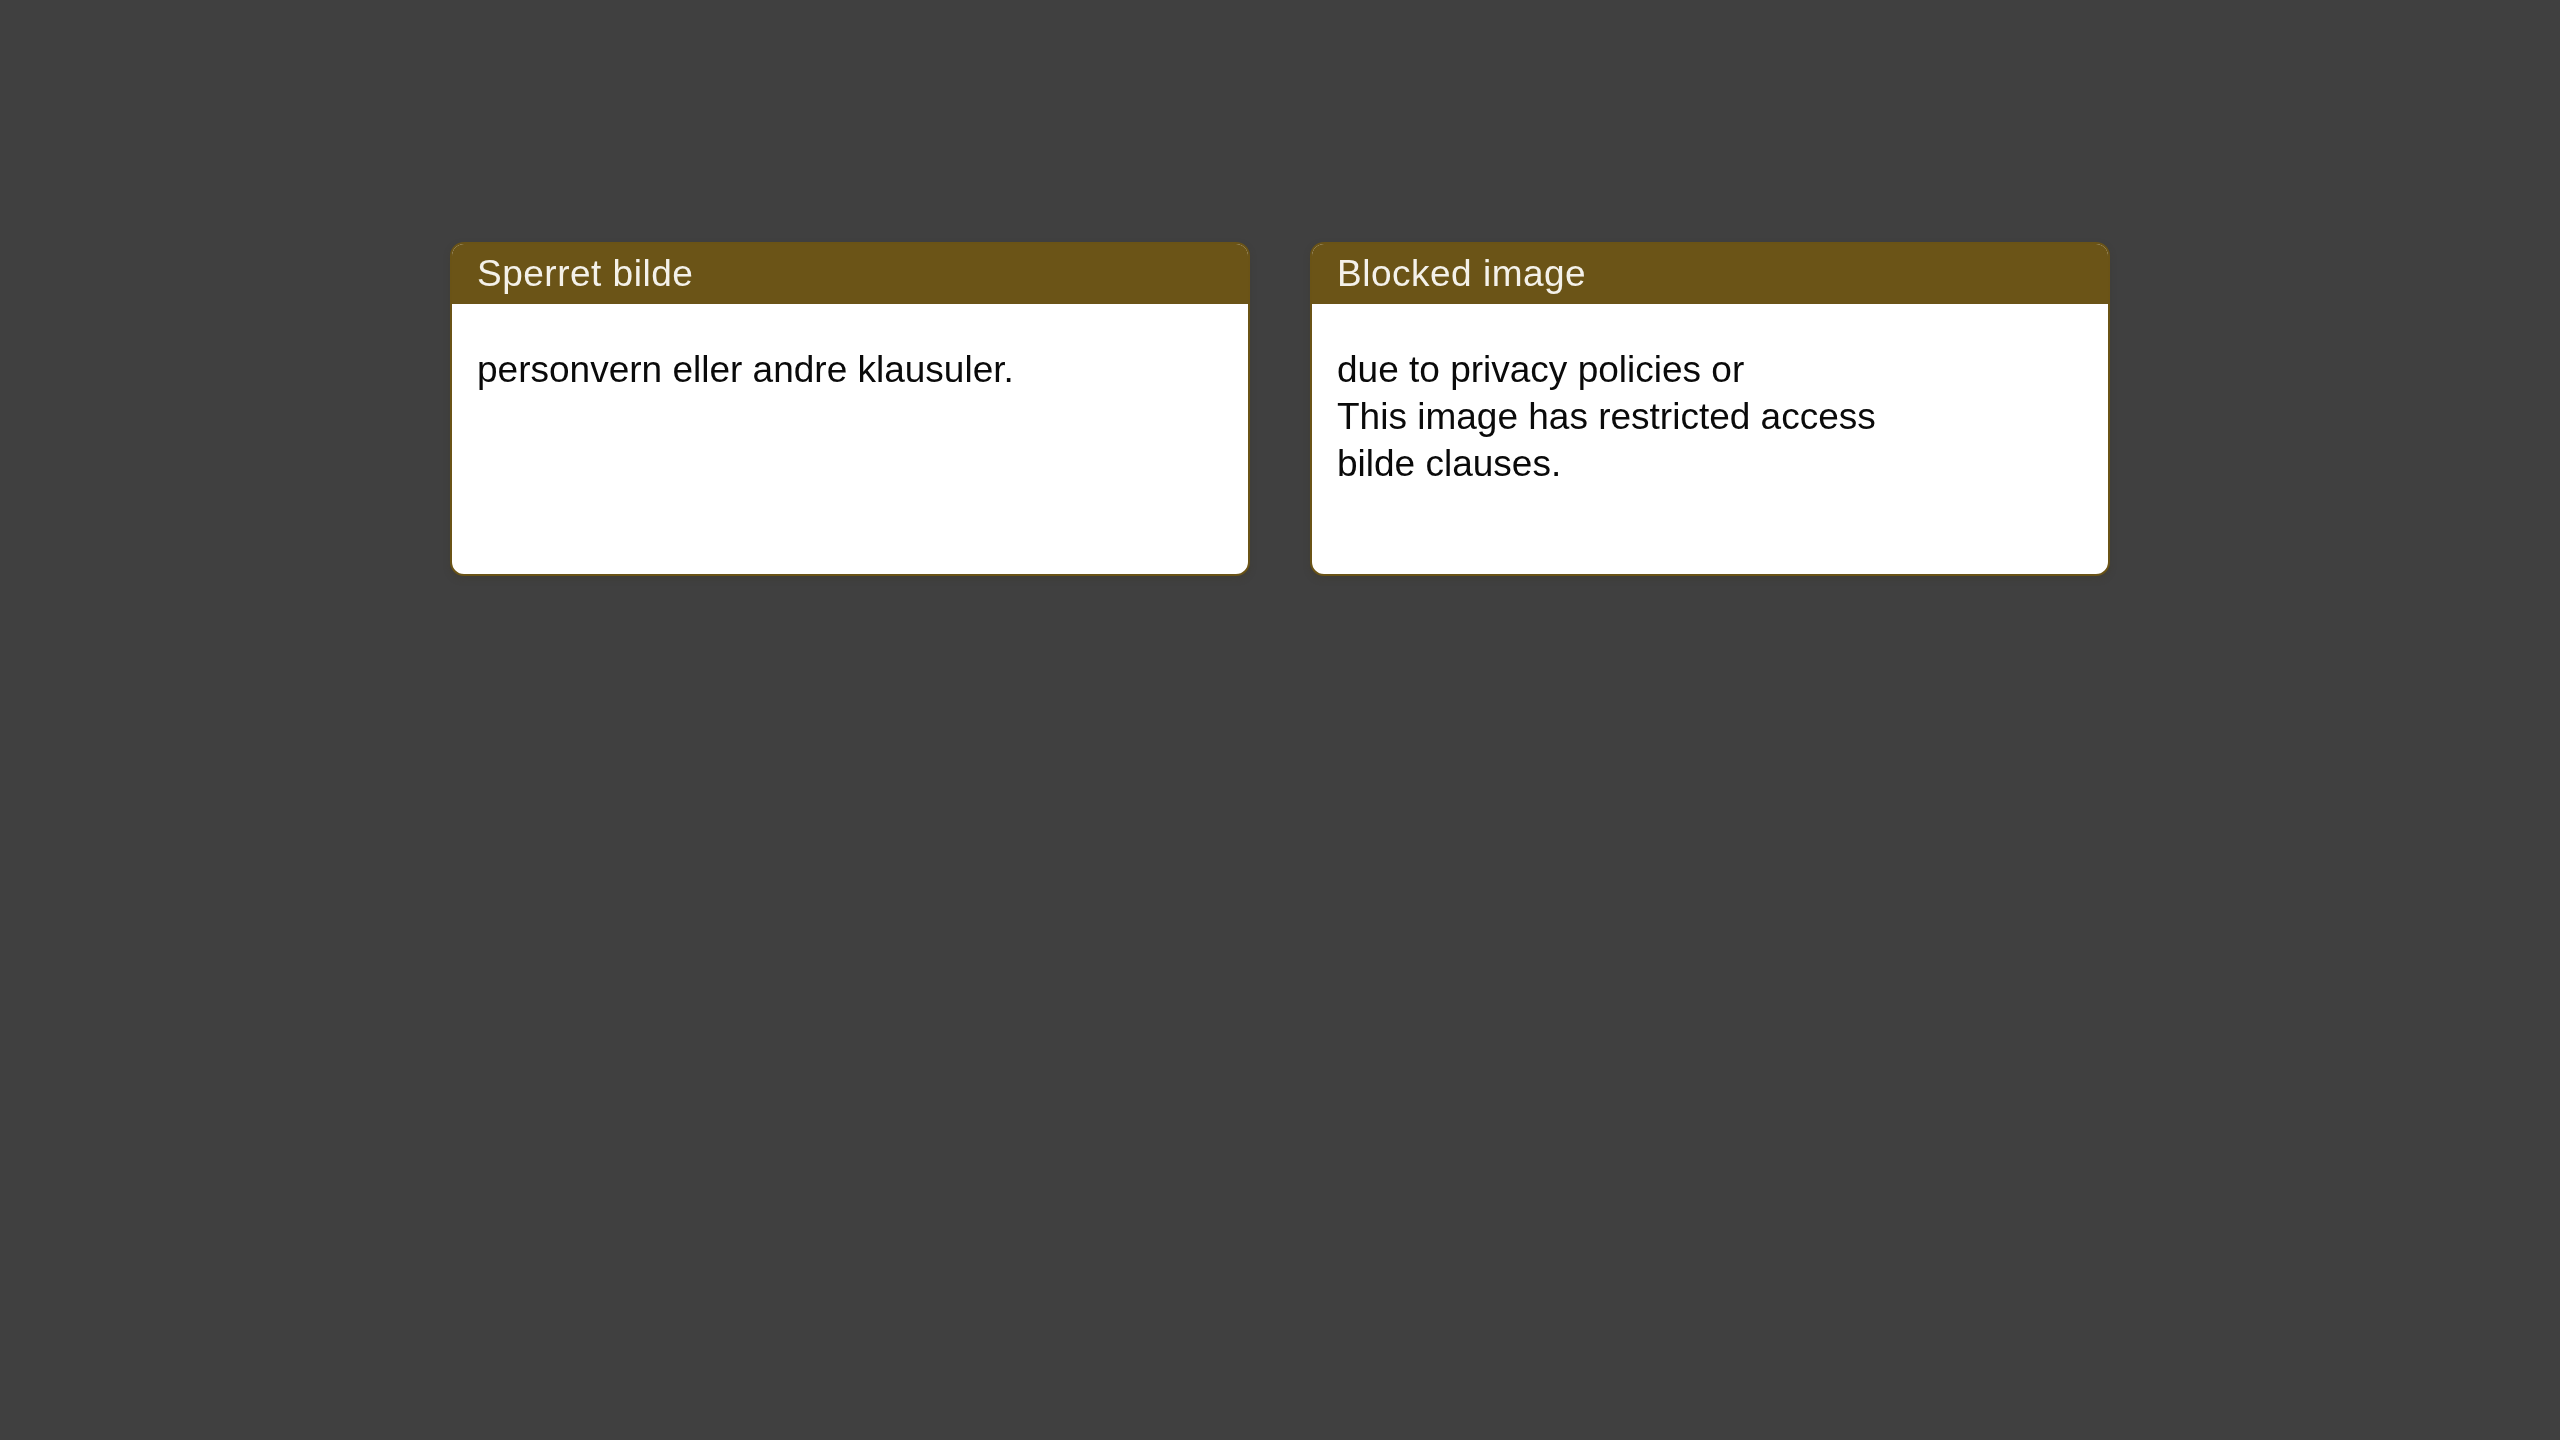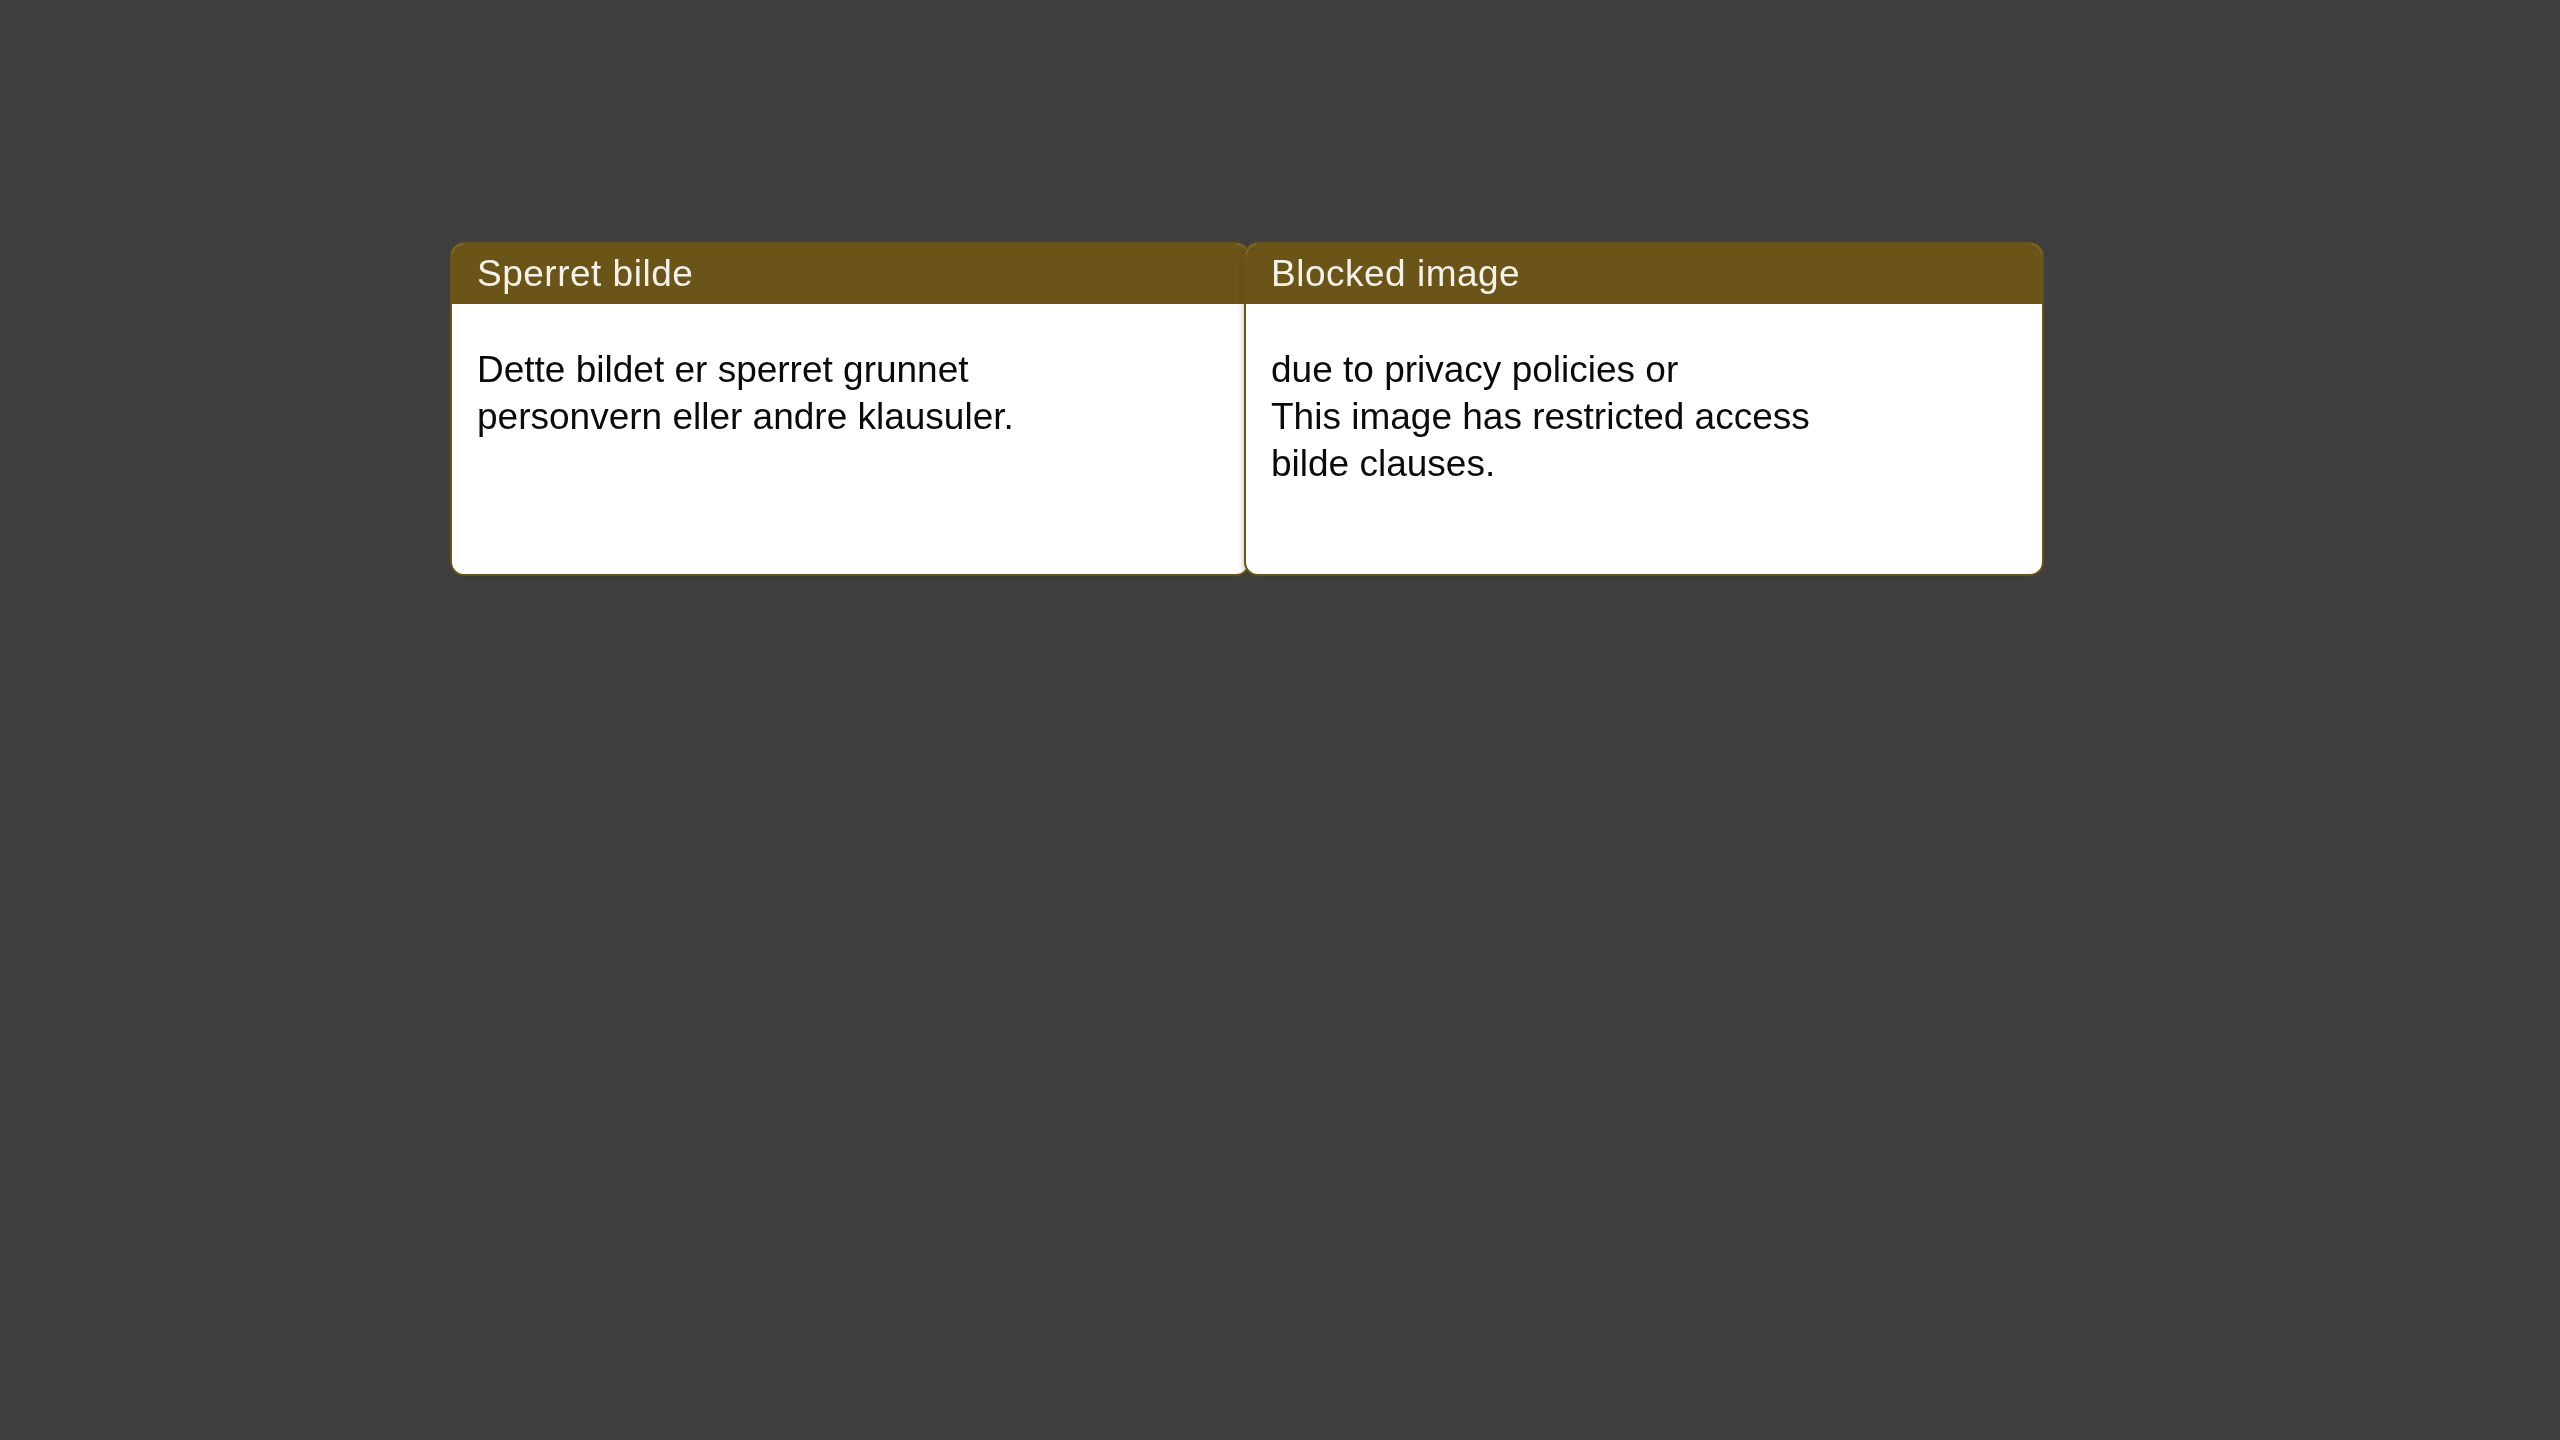--- a/index.html
+++ b/index.html
@@ -23,21 +23,21 @@
     width: 800px;
     height: 334px;
     box-sizing: border-box;
     background: #ffffff;
     border: 2px solid #6a5316;
     border-radius: 14px;
     box-shadow: 0 3px 6px rgba(60, 55, 40, 0.35);
     overflow: hidden;
   }
   .card.left  { left: 450px; }
-  .card.right { left: 1244px; }
+  .card.right { left: 1310px; }
   .card-header {
     height: 60px;
     background: #6b5417;
     display: flex;
     align-items: center;
     padding: 0 25px;
     box-sizing: border-box;
   }
   .card-title {
     color: #f4f1e9;
@@ -60,21 +60,20 @@
 </head>
 <body>
 
 <div class="stage">
 
   <div class="card left">
     <div class="card-header">
       <span class="card-title">Sperret bilde</span>
     </div>
     <div class="card-body">
-      <div class="body-line">Dette bildet er sperret grunnet</div>
       <div class="body-line">personvern eller andre klausuler.</div>
     </div>
   </div>
 
   <div class="card right">
     <div class="card-header">
       <span class="card-title">Blocked image</span>
     </div>
     <div class="card-body">
       <div class="body-line">due to privacy policies or</div>

